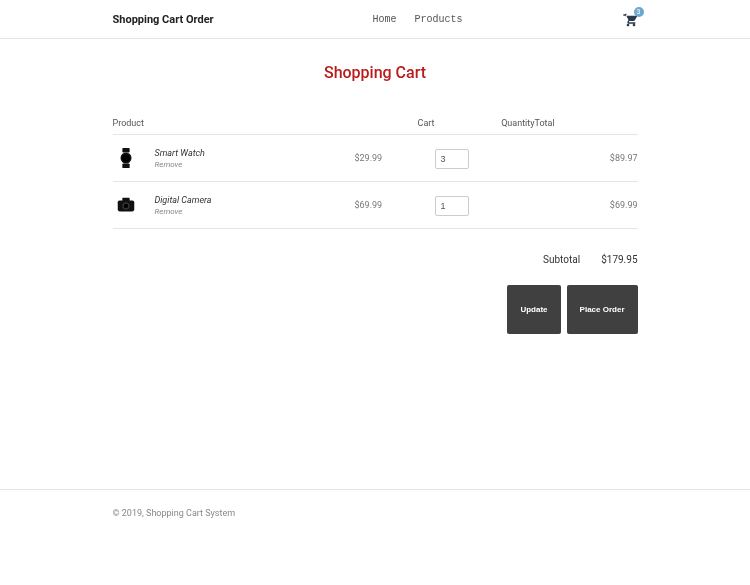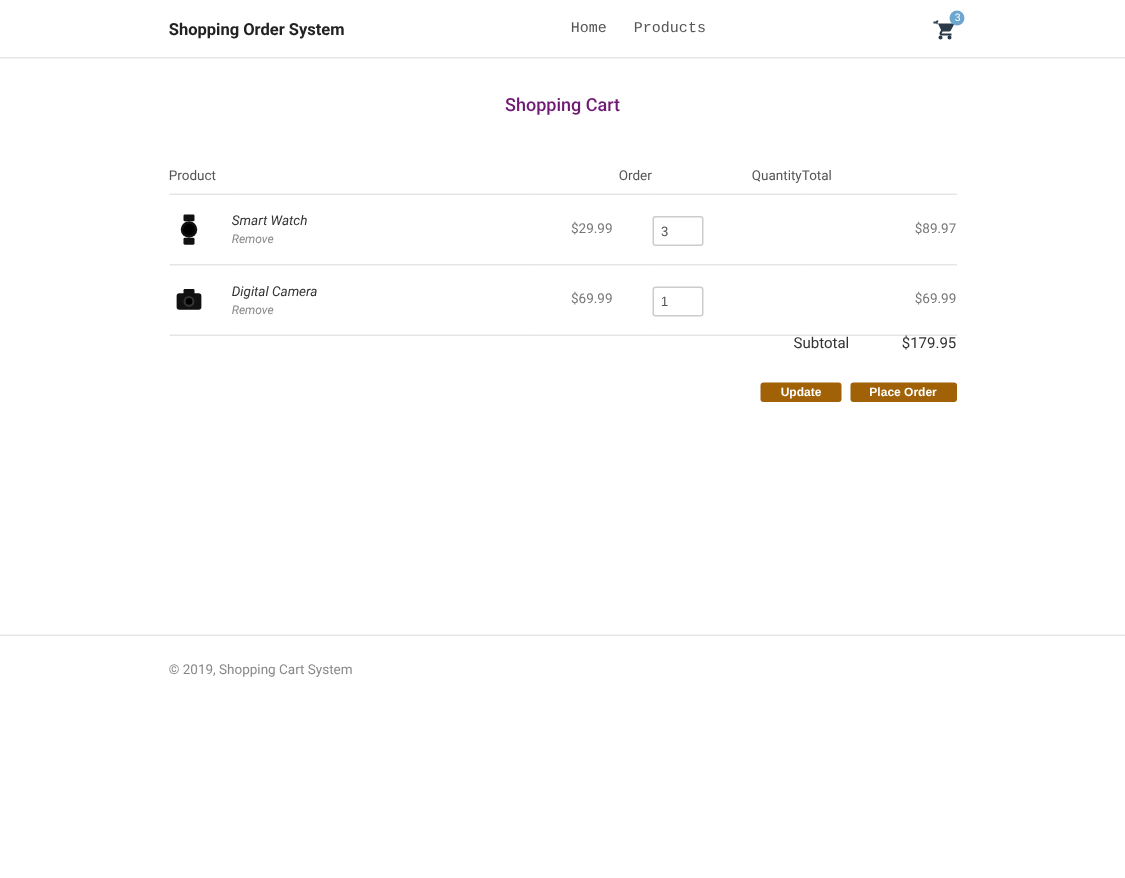--- a/index.html
+++ b/index.html
@@ -50,22 +50,22 @@
     background: #6da7d0;
     color: #fff;
     font-size: 7px;
     display: flex;
     align-items: center;
     justify-content: center;
     padding: 0 2px;
   }
   .page-title {
     text-align: center;
-    font-size: 12px;
-    color: #701a75;
+    font-size: 16px;
+    color: #b91c1c;
     margin: 24px 0 30px;
     font-weight: 500;
   }
   table { width: 100%; border-collapse: collapse; }
   thead th {
     font-size: 9px;
     color: #555;
     font-weight: 400;
     text-align: left;
     padding: 6px 0;
@@ -79,95 +79,96 @@
   .thumb {
     width: 26px;
     height: 26px;
     display: flex;
     align-items: center;
     justify-content: center;
   }
   .thumb svg { width: 22px; height: 22px; }
   .prod-name { font-size: 9px; color: #333; }
   .remove-link { font-size: 8px; color: #888; cursor: pointer; margin-top: 2px; }
-  .price, .line-total { font-size: 9px; color: #777; text-align: center; }
+  .price, .line-total { font-size: 9px; color: #777; text-align: left; }
   .qty-input {
     width: 34px;
     height: 20px;
     border: 1px solid #ccc;
     border-radius: 2px;
     font-size: 9px;
     padding: 0 5px;
     color: #555;
   }
   .col-prod { width: 42px; }
   .col-name { width: 200px; font-style: italic; }
   .col-pricec { width: 80px; }
   .col-qtyc { width: 100px; }
   .col-totalc { text-align: right; }
   .summary {
     display: flex;
     justify-content: flex-end;
     align-items: flex-end;
-    gap: 35px;
+    gap: 21px;
+    margin-top: 25px;
     font-size: 10px;
     color: #333;
   }
   .summary .subtotal-val { font-size: 10px; }
   .actions {
     display: flex;
     justify-content: flex-end;
     gap: 6px;
     margin-top: 20px;
     margin-bottom: 40px;
   }
   .btn {
-    background: #a16207;
+    background: #404040;
     color: #fff;
     font-size: 8px;
     font-weight: 700;
     border: none;
     border-radius: 2px;
-    padding: 2px 13px;
+    padding: 20px 13px;
     cursor: pointer;
     text-align: center;
   }
   footer {
     border-top: 1px solid #e5e5e5;
     margin-top: 155px;
   }
   .footer-text { font-size: 9px; color: #888; padding: 18px 0; }
 </style>
 </head>
 <body>
 
 <header>
   <div class="container nav">
-    <div class="brand">Shopping Order System</div>
+    <div class="brand">Shopping Cart Order</div>
     <div class="nav-center">
       <a class="nav-link">Home</a>
       <a class="nav-link">Products</a>
     </div>
     <div class="cart-icon-wrap">
       <svg class="cart-svg" viewBox="0 0 24 24">
           <path d="M7 4h-2l-1 2h2l3.6 7.59-1.35 2.44C8.09 16.37 8 16.68 8 17c0 1.1.9 2 2 2h10v-2H10.42c-.14 0-.25-.11-.25-.25l.03-.12L11.1 15h6.45c.75 0 1.41-.41 1.75-1.03l3.24-5.88A.998.998 0 0 0 21.67 7H6.21l-.94-2H2v2h3l.6 1.27L7 4zm2 15c-1.1 0-2 .9-2 2s.9 2 2 2 2-.9 2-2-.9-2-2-2zm9 0c-1.1 0-2 .9-2 2s.9 2 2 2 2-.9 2-2-.9-2-2-2z"></path>
         </svg>
       <span class="cart-badge">3</span>
     </div>
   </div>
 </header>
 
 <div class="container">
   <h1 class="page-title">Shopping Cart</h1>
 
   <table>
     <thead>
       <tr>
         <th colspan="2">Product</th>
-        <th class="col-price">Order</th>
+        <th class="col-price">Cart</th>
         <th class="col-qty">Quantity</th>
         <th class="col-total" style="text-align:left">Total</th>
       </tr>
     </thead>
     <tbody>
 
       <tr>
         <td class="col-prod">
           <div class="thumb">
             <svg viewBox="0 0 24 24">

